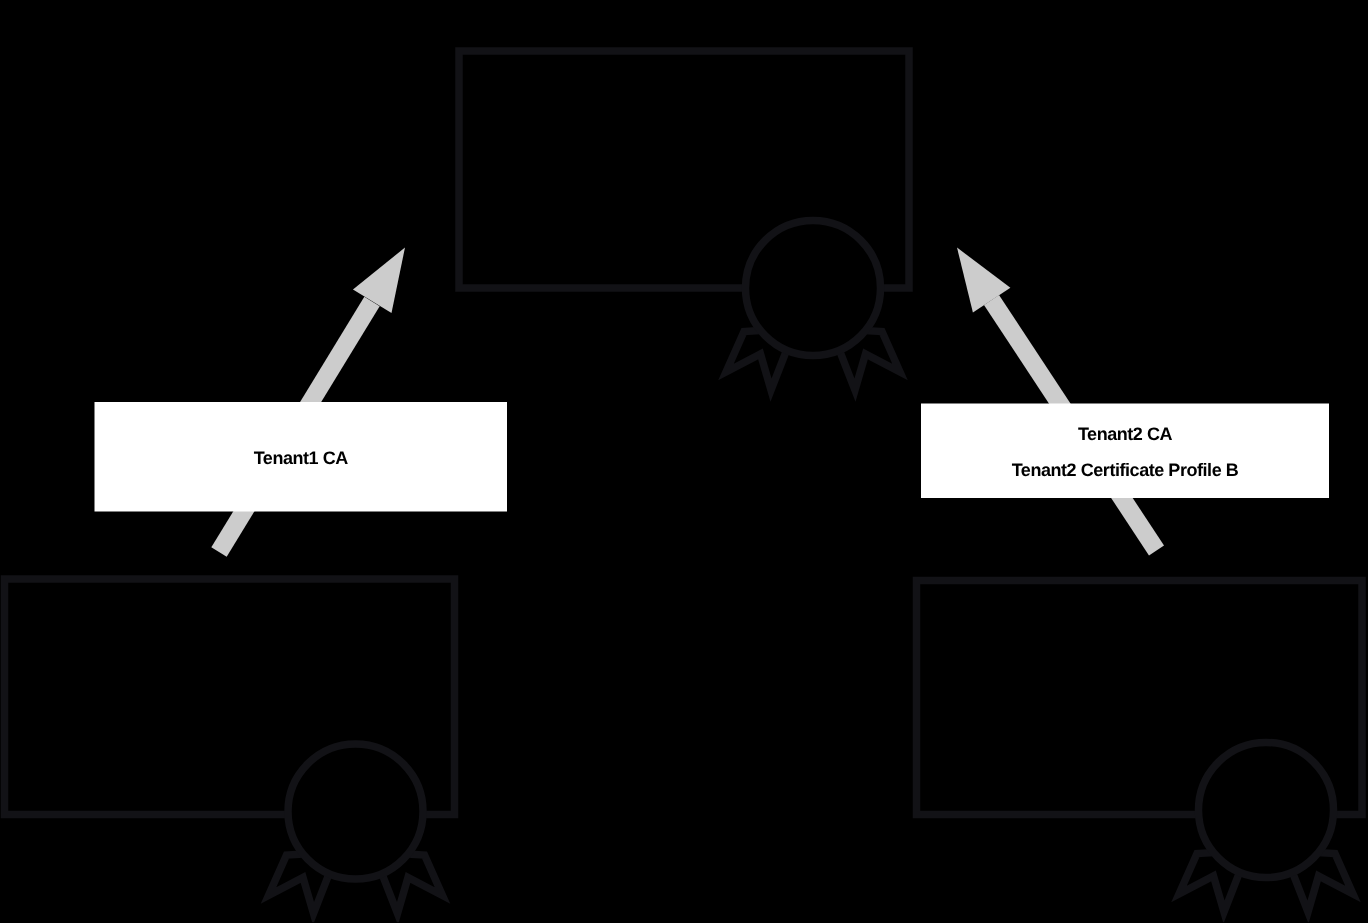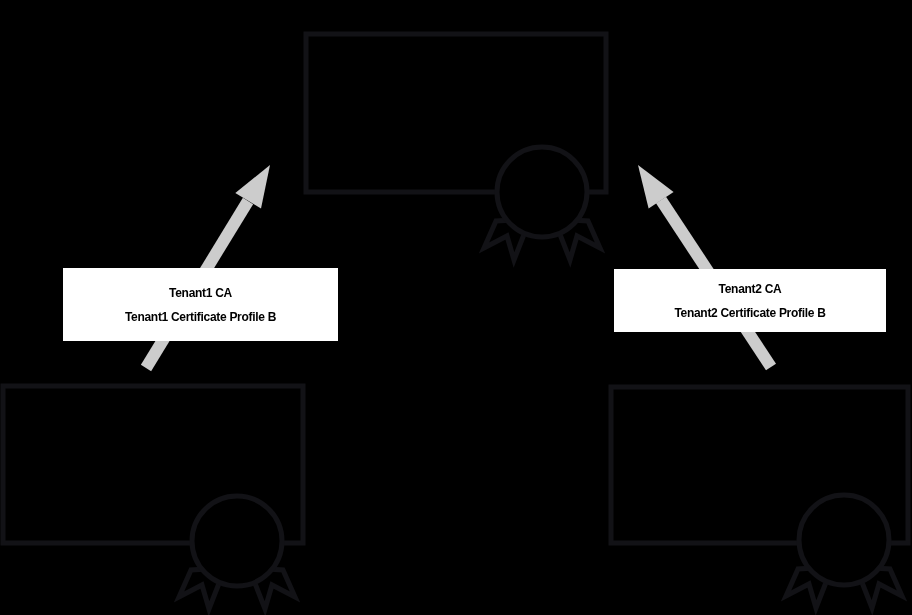--- a/index.html
+++ b/index.html
@@ -67,21 +67,20 @@
       <polygon class="arrow-head" points="270,165 261,208.6 235.3,193"></polygon>
     </g>
     <g>
       <line class="arrow-shaft" x1="771" y1="367" x2="661" y2="200"></line>
       <polygon class="arrow-head" points="638,165 673.6,191.9 648.6,208.4"></polygon>
     </g>
   </svg>
 
   <div class="label label-tenant1">
     <div>Tenant1 CA</div>
-    <div>Tenant1 Certificate Profile B</div>
   </div>
 
   <div class="label label-tenant2">
     <div>Tenant2 CA</div>
     <div>Tenant2 Certificate Profile B</div>
   </div>
 
 </div>
 
 </body></html>

